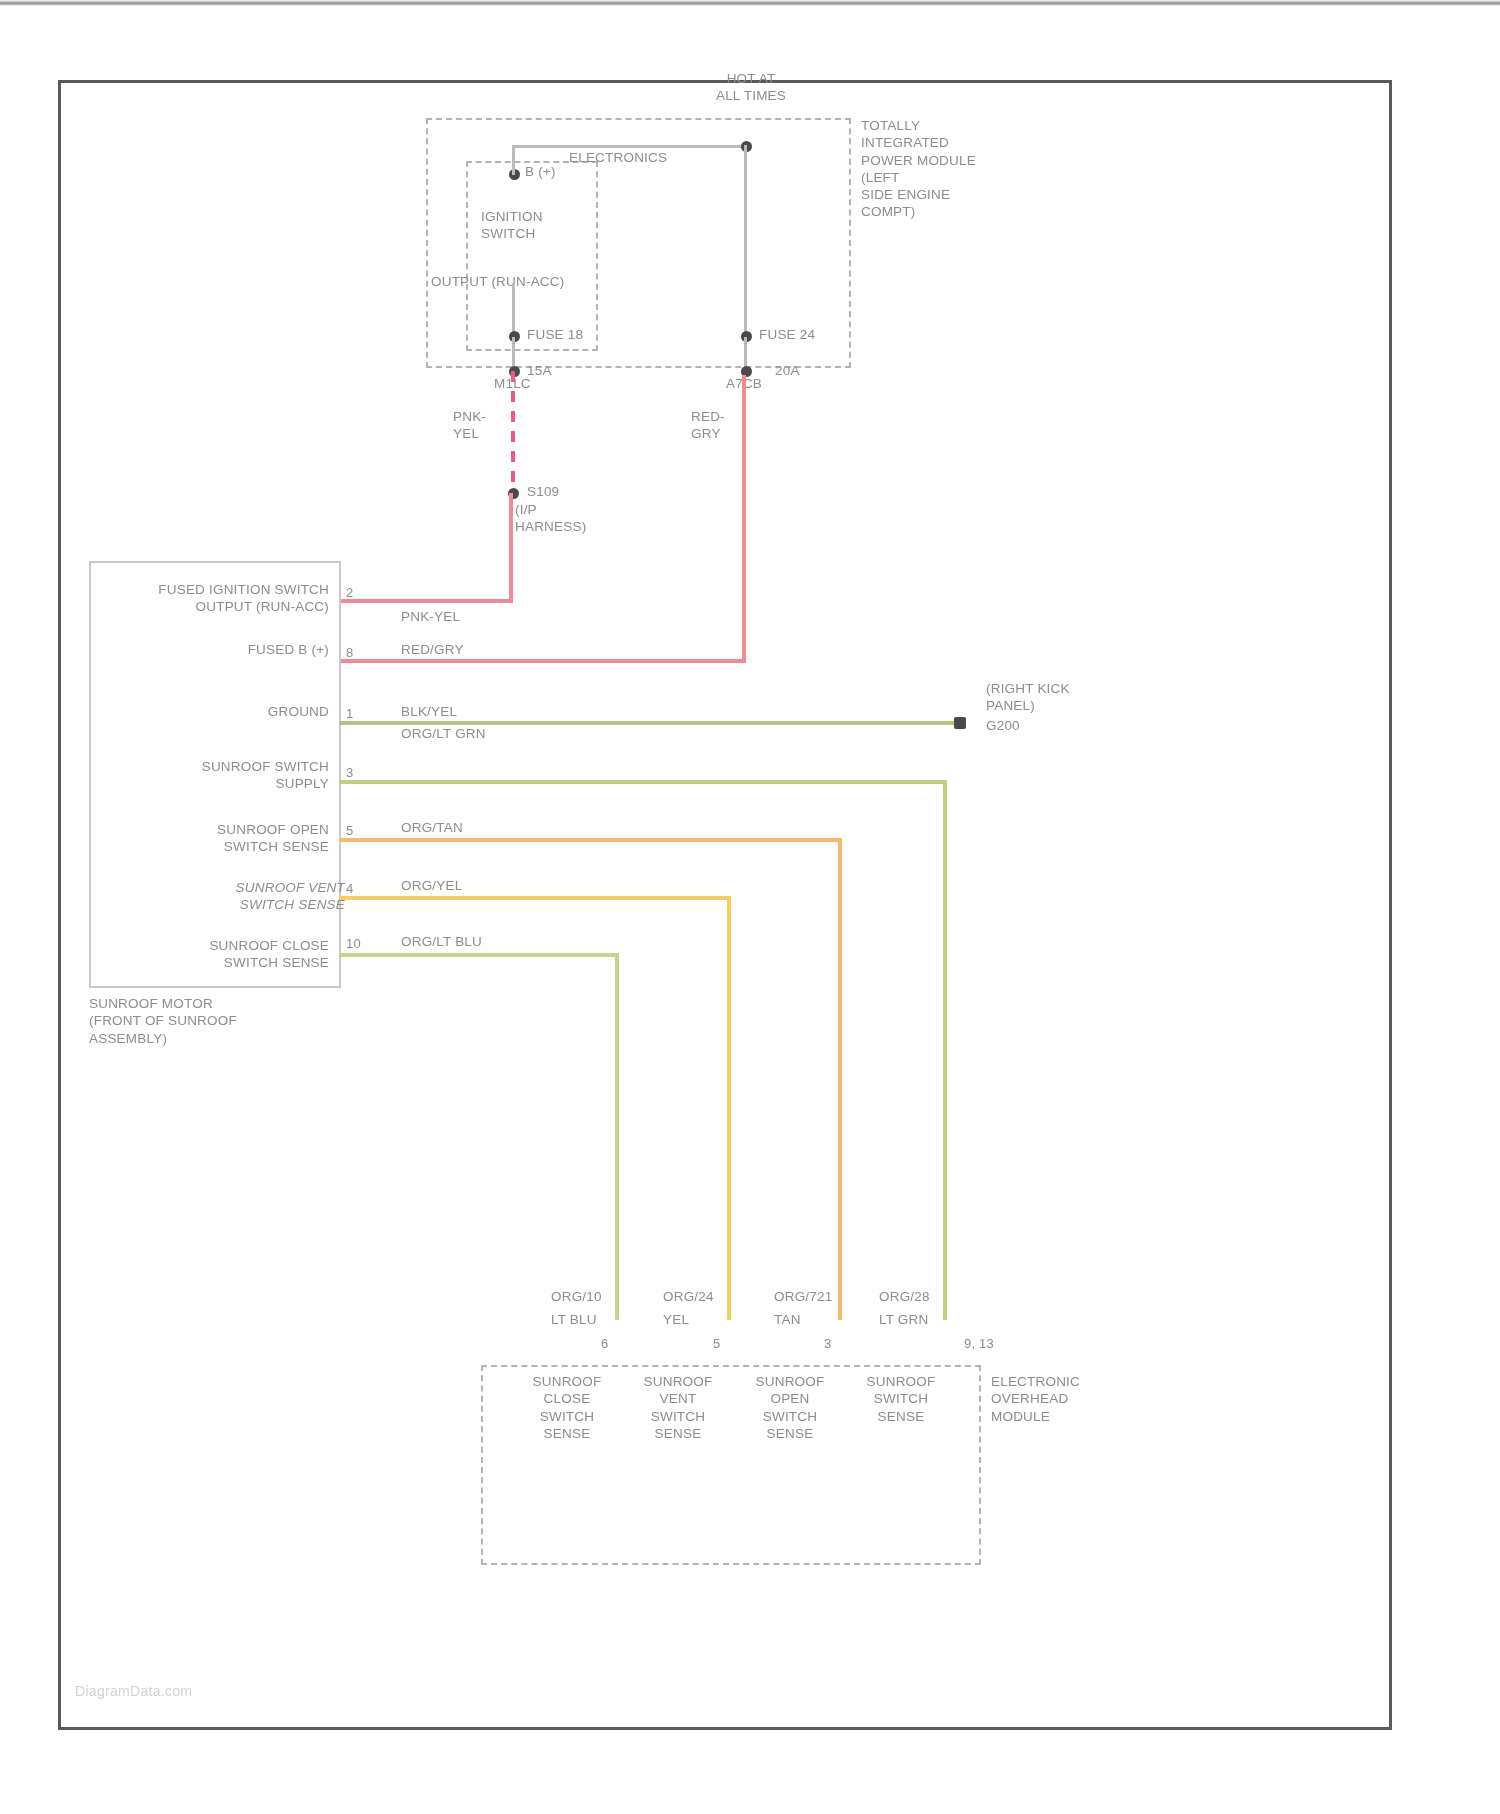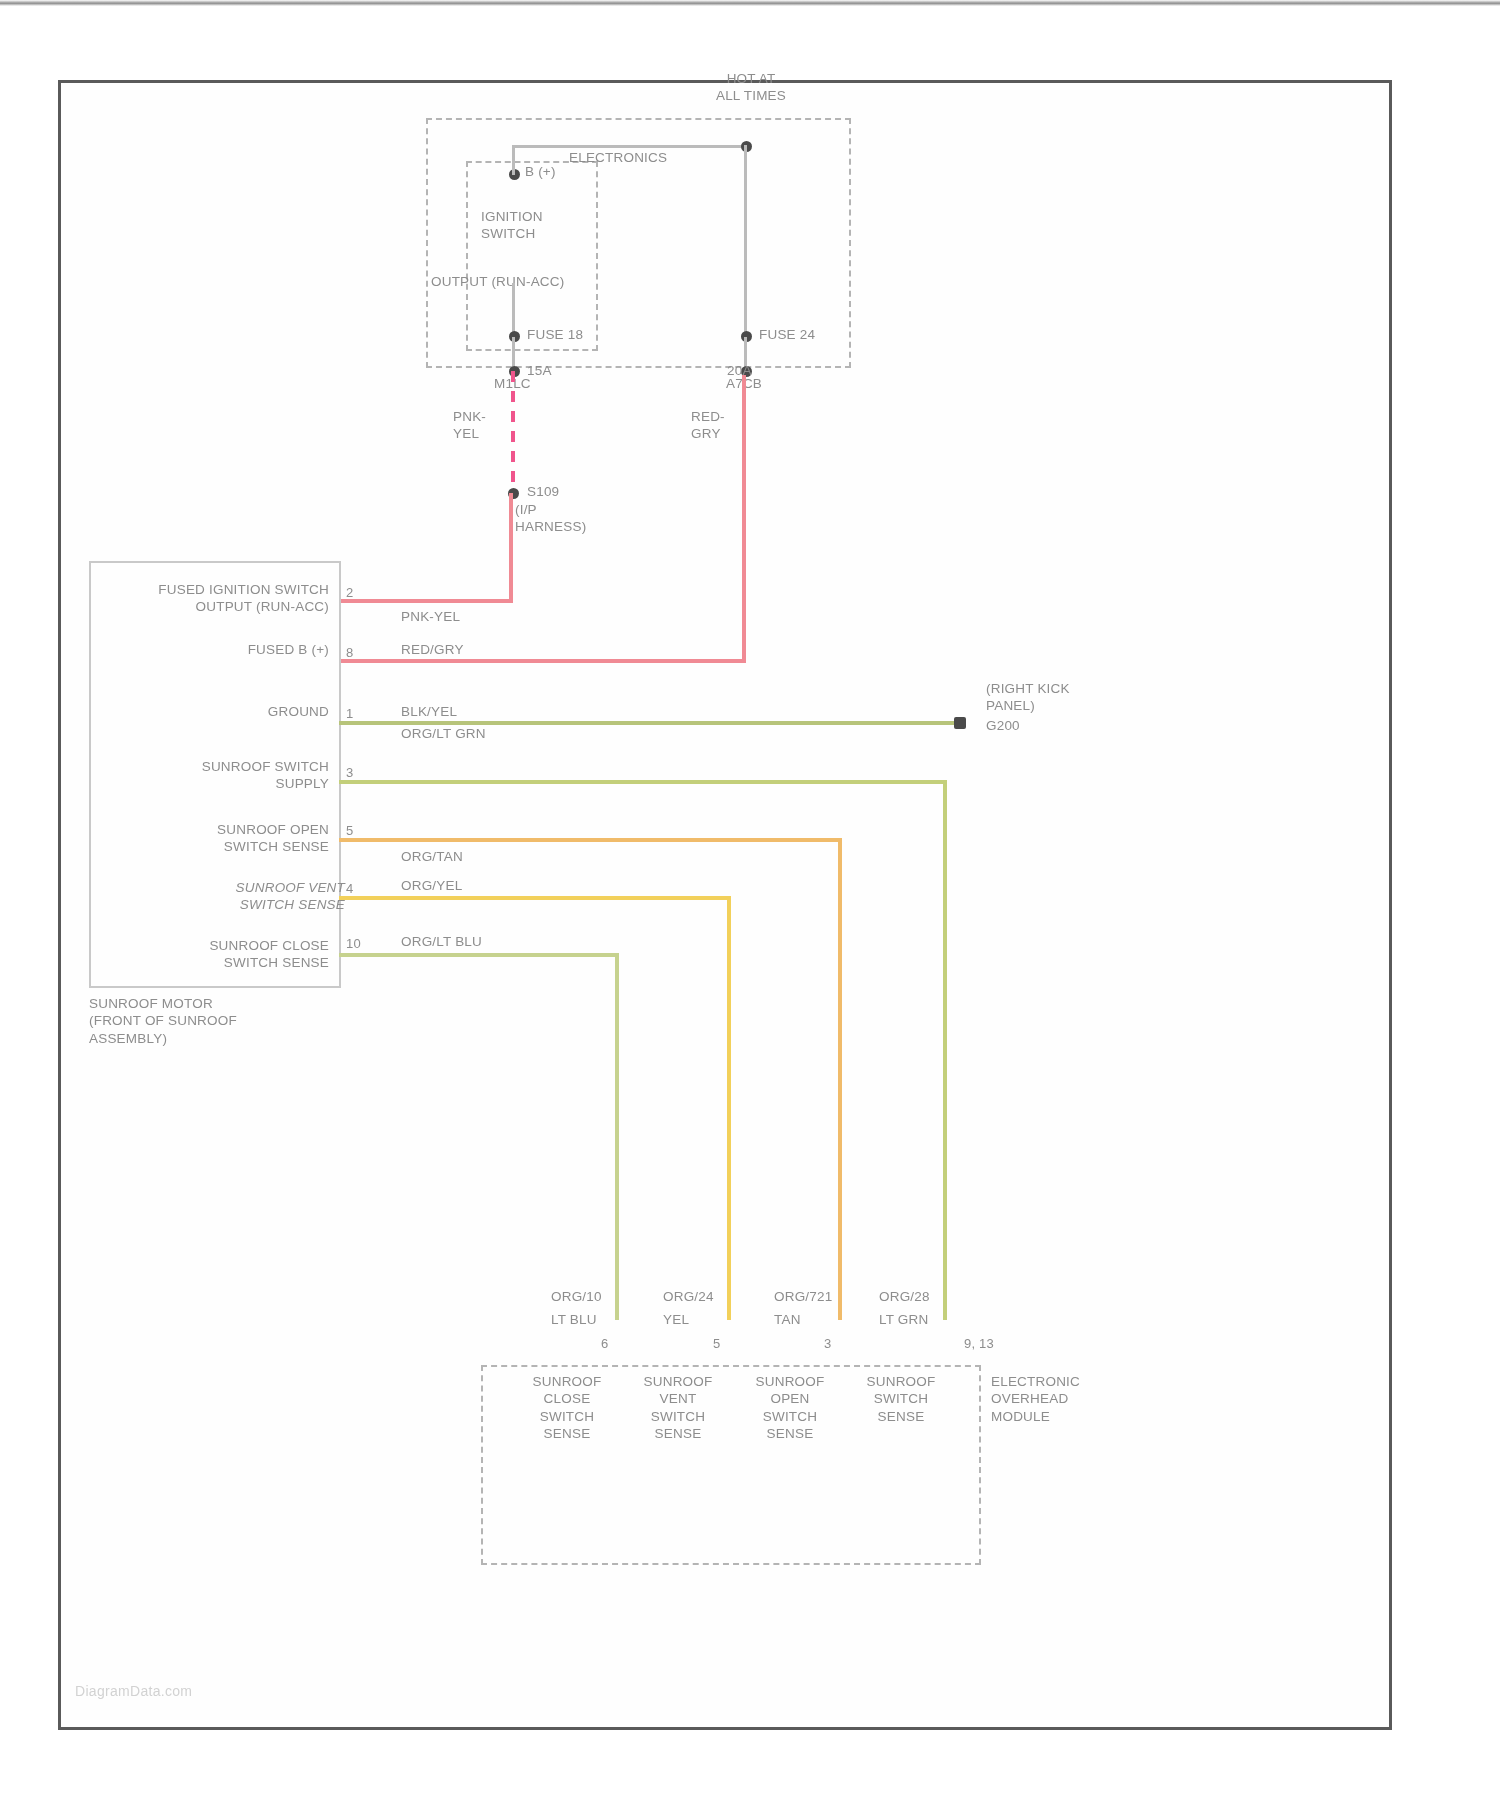--- a/index.html
+++ b/index.html
@@ -101,36 +101,42 @@
 
     <span class="lbl" style="left:370px; top:190px;">OUTPUT (RUN-ACC)</span>
 
     <div class="wire" style="left:451px; top:62px; width:3px; height:30px;"></div>
     <div class="wire" style="left:451px; top:62px; width:234px; height:3px;"></div>
     <div class="node" style="left:680px; top:58px;"></div>
 
     <span class="lbl c" style="left:625px; top:-13px; width:130px;">HOT AT
 ALL TIMES</span>
 
+    <span class="lbl" style="left:800px; top:34px;">TOTALLY
+INTEGRATED
+POWER MODULE
+(LEFT
+SIDE ENGINE
+COMPT)</span>
 
     <div class="wire" style="left:683px; top:62px; width:3px; height:190px;"></div>
 
     <div class="wire" style="left:451px; top:200px; width:3px; height:52px;"></div>
 
     <div class="node" style="left:448px; top:248px;"></div>
     <span class="lbl" style="left:466px; top:243px;">FUSE 18</span>
     <div class="wire" style="left:451px; top:254px; width:3px; height:34px;"></div>
     <div class="node" style="left:448px; top:283px;"></div>
     <span class="lbl" style="left:466px; top:279px;">15A</span>
 
     <div class="node" style="left:680px; top:248px;"></div>
     <span class="lbl" style="left:698px; top:243px;">FUSE 24</span>
     <div class="wire" style="left:683px; top:254px; width:3px; height:34px;"></div>
     <div class="node" style="left:680px; top:283px;"></div>
-    <span class="lbl" style="left:666px; top:279px;text-align:right;">20A</span>
+    <span class="lbl" style="left:714px; top:279px;text-align:right;">20A</span>
 
     <span class="lbl" style="left:433px; top:292px;">M1LC</span>
     <span class="lbl" style="left:665px; top:292px;">A7CB</span>
 
     <svg style="position:absolute; left:443px; top:288px; width:20px; height:125px; overflow:visible;">
       <line x1="9" y1="0" x2="9" y2="122" stroke="#f0558c" stroke-width="4" stroke-dasharray="11 9"></line>
     </svg>
     <span class="lbl" style="left:392px; top:325px;">PNK-
 YEL</span>
 
@@ -173,21 +179,21 @@
     <span class="lbl r" style="left:40px; top:675px; width:228px;">SUNROOF SWITCH
 SUPPLY</span>
     <span class="lbl pin" style="left:285px; top:682px;">3</span>
     <span class="lbl" style="left:340px; top:642px;">ORG/LT GRN</span>
     <div class="wire" style="left:278px; top:697px; width:608px; height:4px; background:#c3cf7a;"></div>
     <div class="wire" style="left:882px; top:697px; width:4px; height:540px; background:#c3cf7a;"></div>
 
     <span class="lbl r" style="left:40px; top:738px; width:228px;">SUNROOF OPEN
 SWITCH SENSE</span>
     <span class="lbl pin" style="left:285px; top:740px;">5</span>
-    <span class="lbl" style="left:340px; top:736px;margin-top:29px;">ORG/TAN</span>
+    <span class="lbl" style="left:340px; top:736px;">ORG/TAN</span>
     <div class="wire" style="left:278px; top:755px; width:503px; height:4px; background:#f0bb6a;"></div>
     <div class="wire" style="left:777px; top:755px; width:4px; height:482px; background:#f0bb6a;"></div>
 
     <span class="lbl r" style="left:56px; top:796px; width:228px;font-style:italic;">SUNROOF VENT
 SWITCH SENSE</span>
     <span class="lbl pin" style="left:285px; top:798px;">4</span>
     <span class="lbl" style="left:340px; top:794px;">ORG/YEL</span>
     <div class="wire" style="left:278px; top:813px; width:392px; height:4px; background:#f2d05a;"></div>
     <div class="wire" style="left:666px; top:813px; width:4px; height:424px; background:#f2d05a;"></div>
 

